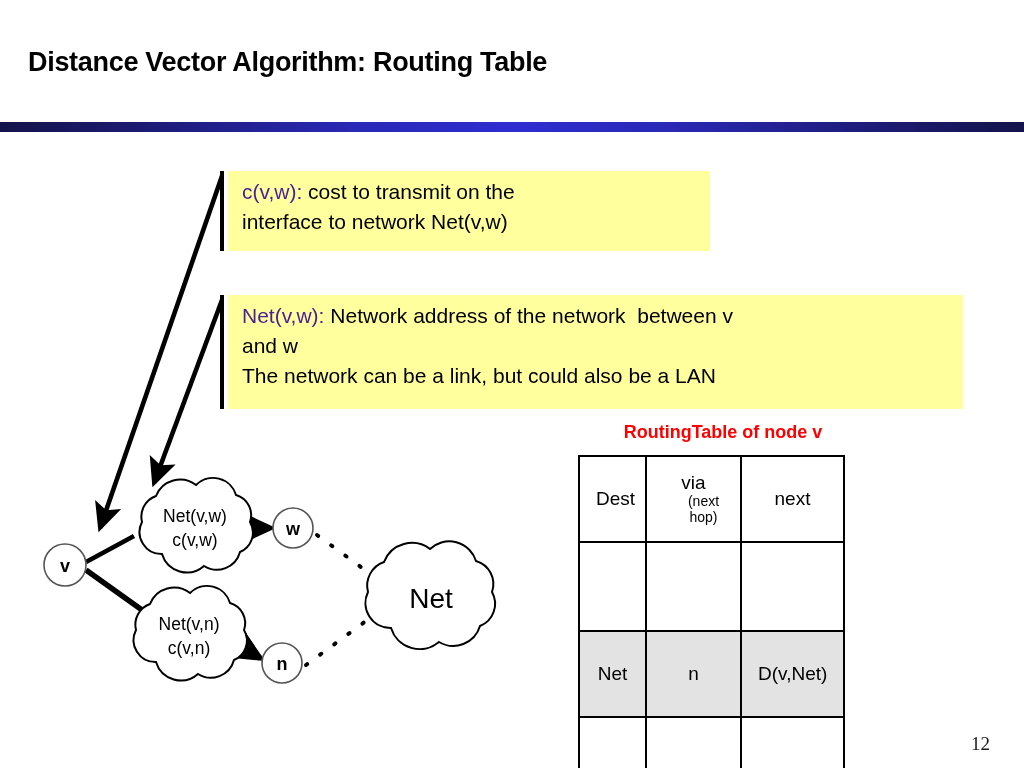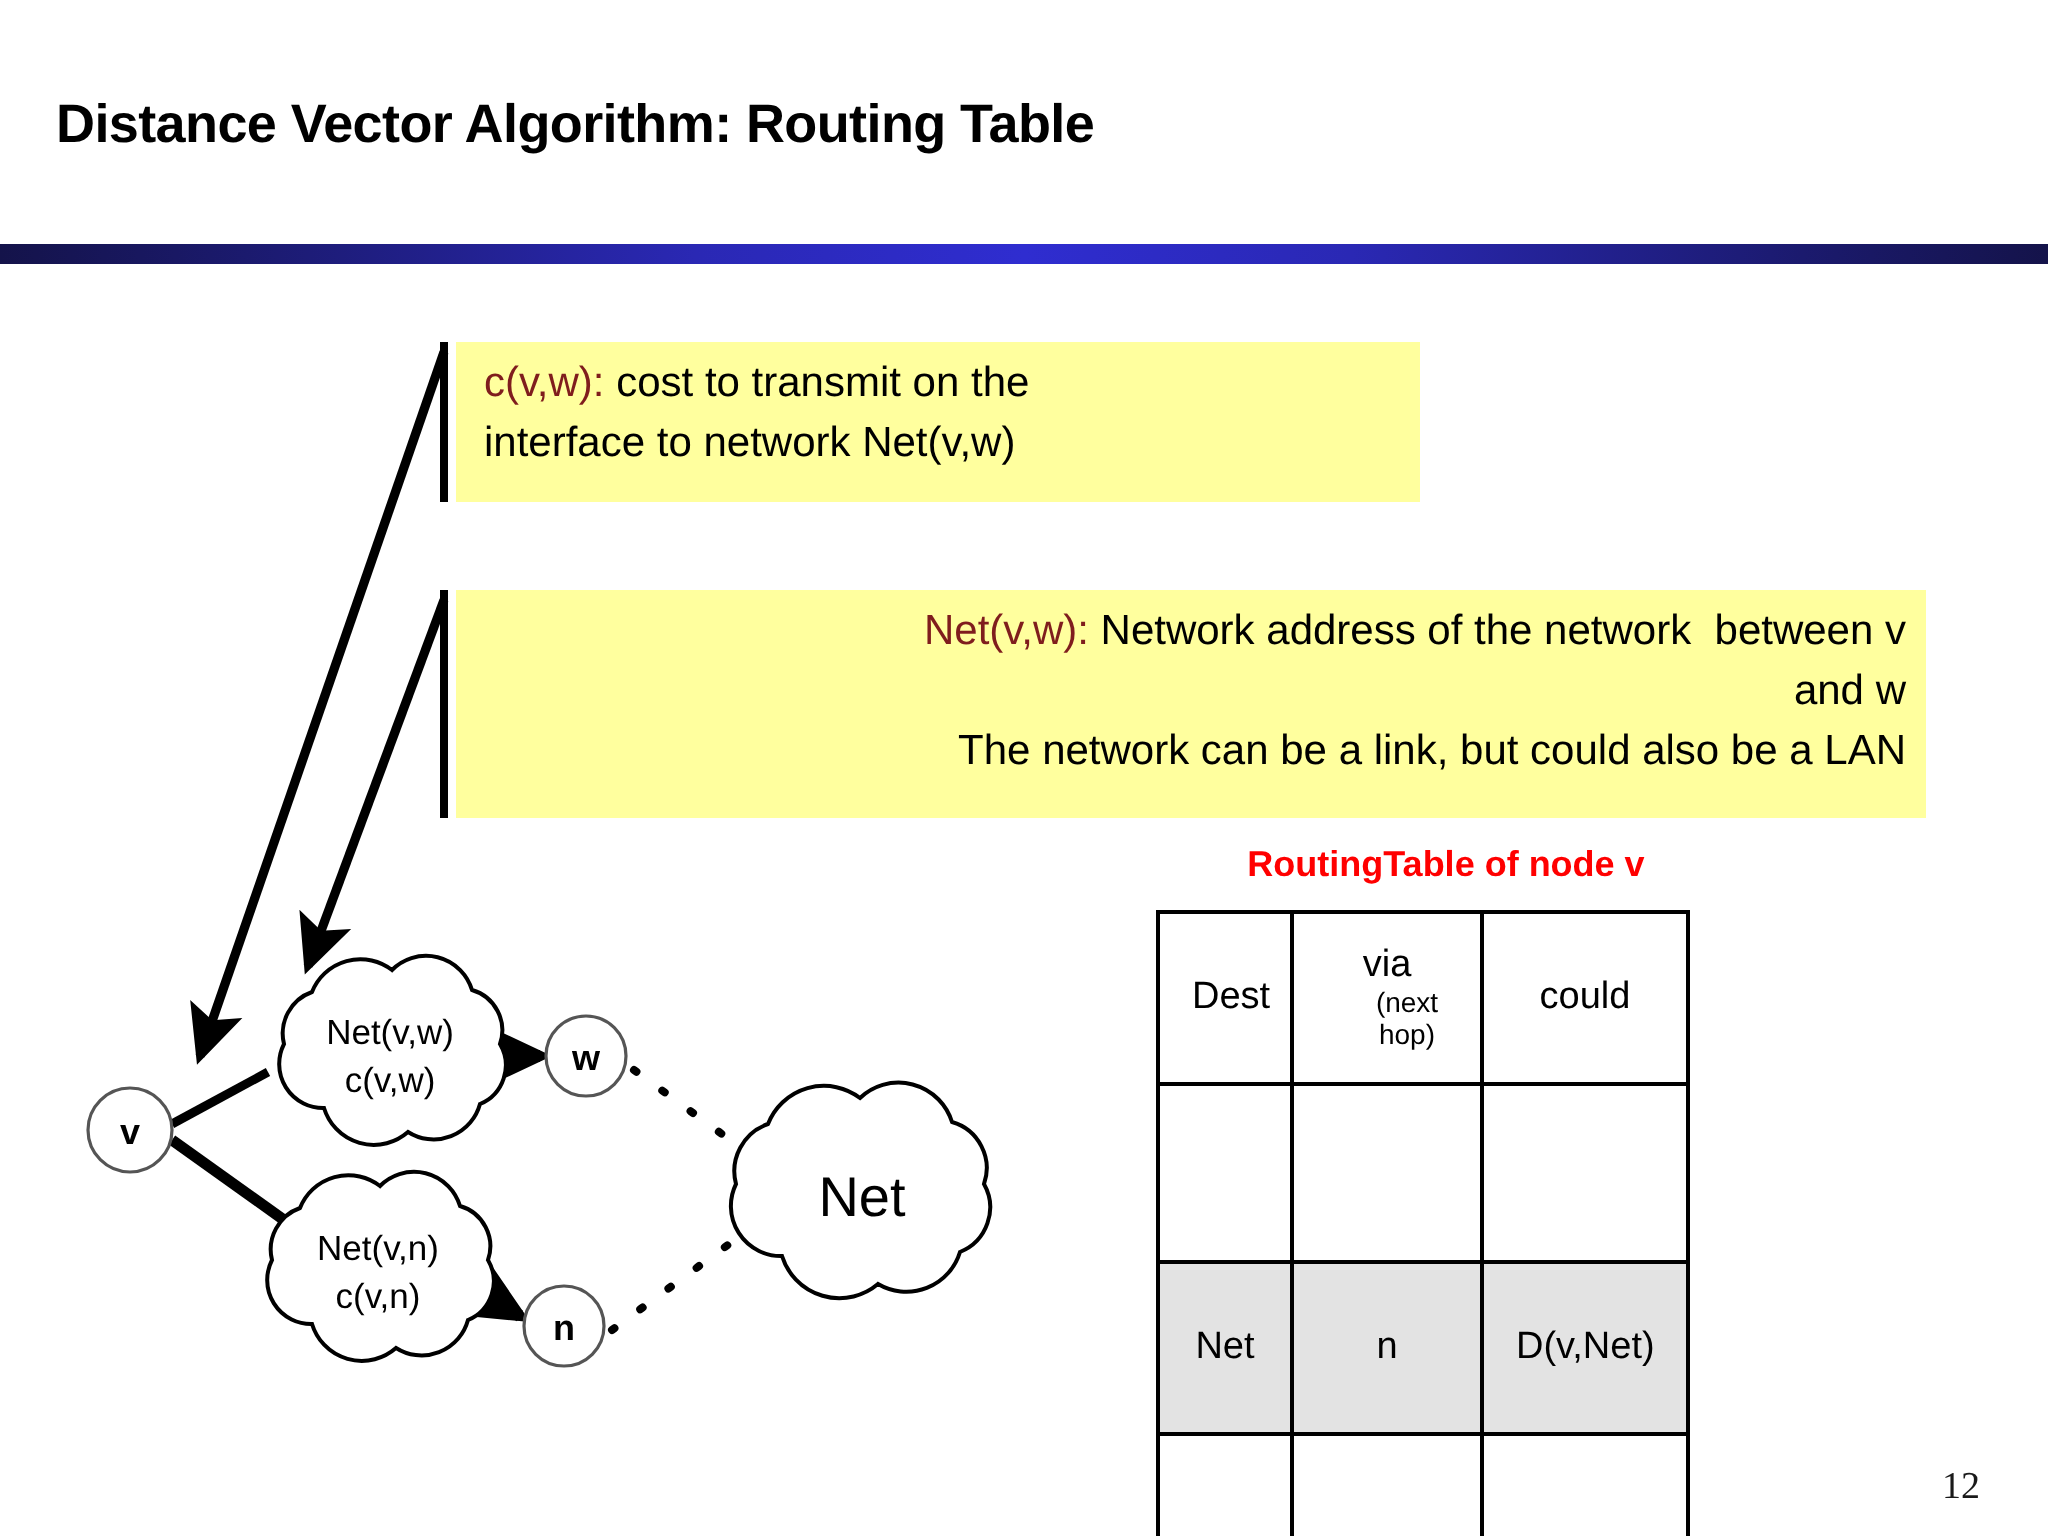--- a/index.html
+++ b/index.html
@@ -59,21 +59,21 @@
   .callout {
     position: absolute;
     background: #ffff9e;
     box-sizing: border-box;
     padding: 6px 10px 6px 14px;
     font-size: 21px;
     line-height: 30px;
     color: #000000;
   }
   .callout .hl {
-    color: #7f1d1d;
+    color: #4c1d95;
   }
   .callout-bar {
     position: absolute;
     width: 4px;
     background: #000000;
   }
   #callout-cost {
     left: 228px;
     top: 171px;
     width: 482px;
@@ -82,21 +82,20 @@
   #callout-cost-bar {
     left: 220px;
     top: 171px;
     height: 80px;
   }
   #callout-net {
     left: 228px;
     top: 295px;
     width: 735px;
     height: 114px;
-    text-align: right;
   }
   #callout-net-bar {
     left: 220px;
     top: 295px;
     height: 114px;
   }
 
   
   #arrow-layer {
     position: absolute;
@@ -280,21 +279,21 @@
     <tbody>
       <tr class="head">
         <td>
           <span class="via-main">Dest</span>
         </td>
         <td>
           <span class="via-main">via</span>
           <span class="via-sub">(next hop)</span>
         </td>
         <td>
-          <span class="via-main">could</span>
+          <span class="via-main">next</span>
         </td>
       </tr>
       <tr class="blank">
         <td></td>
         <td></td>
         <td></td>
       </tr>
       <tr class="data">
         <td>Net</td>
         <td>n</td>

